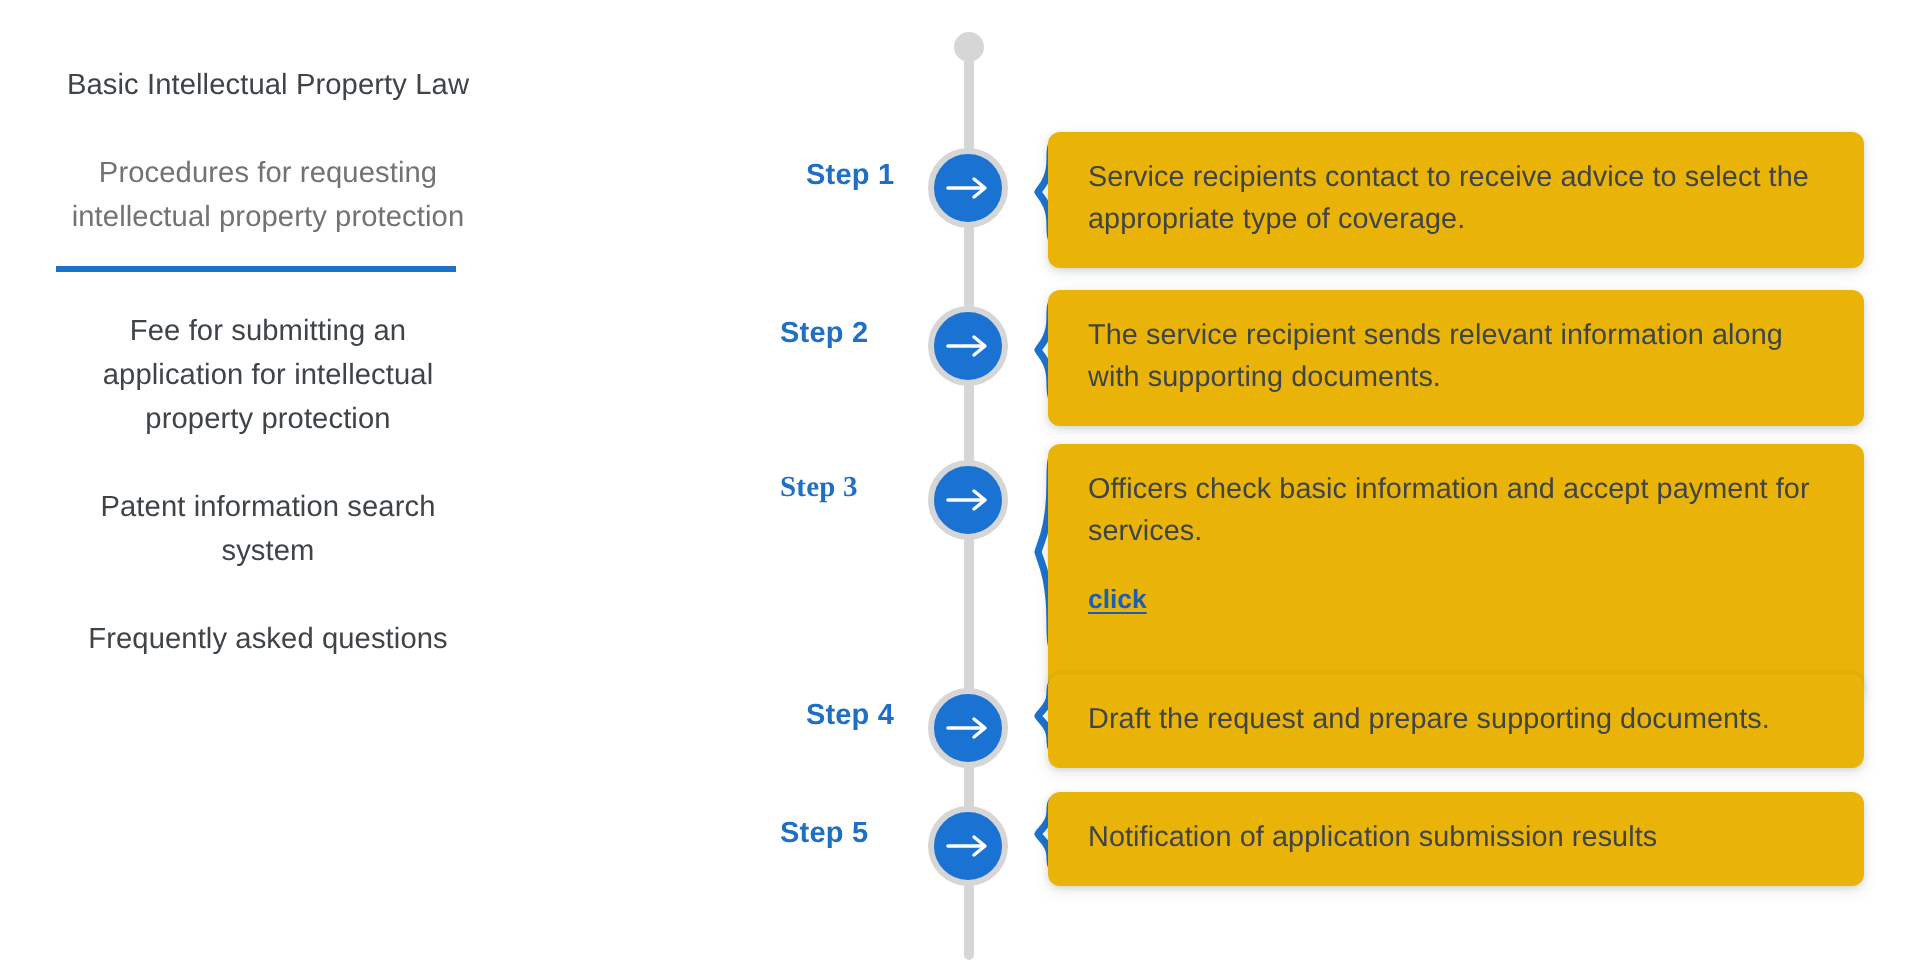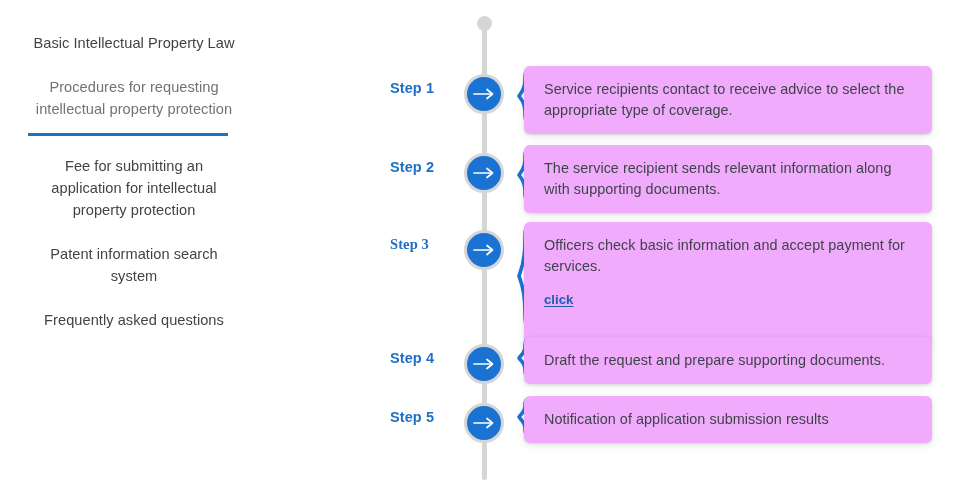--- a/index.html
+++ b/index.html
@@ -109,21 +109,21 @@
     left: 517px;
     width: 16px;
     color: #1a73d2;
   }
   .brace svg { display: block; }
 
   .card {
     position: absolute;
     left: 524px;
     width: 408px;
-    background: #f0abfc;
+    background: #eab308;
     border-radius: 6px;
     box-sizing: border-box;
     box-shadow: 0 1px 3px rgba(60,64,67,0.16), 0 3px 8px rgba(60,64,67,0.09);
     padding: 13px 16px 13px 20px;
   }
   .card-text {
     font-size: 14.4px;
     line-height: 21px;
     color: #3f4449;
     letter-spacing: 0.05px;
@@ -152,21 +152,21 @@
   <div class="nav-item">Patent information search system</div>
   <div class="nav-item">Frequently asked questions</div>
 </nav>
 
 <section class="timeline">
 
   <div class="tl-line"></div>
   <div class="tl-topdot"></div>
 
   <div class="step-row" style="top:66px;">
-    <div class="step-label" style="top:14px;">Step 1</div>
+    <div class="step-label" style="top:14px;margin-left:13px;">Step 1</div>
     <div class="step-circle" style="top:8px;">
       <span>
         <svg width="22" height="12" viewBox="0 0 22 12">
           <path d="M1 6 H18" stroke="#ffffff" stroke-width="1.7" stroke-linecap="round" fill="none"></path>
           <path d="M14 1.5 L19.5 6 L14 10.5" stroke="#ffffff" stroke-width="1.7" stroke-linecap="round" stroke-linejoin="round" fill="none"></path>
         </svg>
       </span>
     </div>
     <div class="brace" style="top:2px;">
       <svg width="16" height="56" viewBox="0 0 16 56" fill="none">
@@ -214,21 +214,21 @@
       </svg>
     </div>
     <div class="card" style="top:0px;">
       <div class="card-text">Officers check basic information and accept payment for services.</div>
       <a class="card-link" href="#">click</a>
       <div style="height:26px;"></div>
     </div>
   </div>
 
   <div class="step-row" style="top:337px;">
-    <div class="step-label" style="top:13px;">Step 4</div>
+    <div class="step-label" style="top:13px;text-align:center;">Step 4</div>
     <div class="step-circle" style="top:7px;">
       <span>
         <svg width="22" height="12" viewBox="0 0 22 12">
           <path d="M1 6 H18" stroke="#ffffff" stroke-width="1.7" stroke-linecap="round" fill="none"></path>
           <path d="M14 1.5 L19.5 6 L14 10.5" stroke="#ffffff" stroke-width="1.7" stroke-linecap="round" stroke-linejoin="round" fill="none"></path>
         </svg>
       </span>
     </div>
     <div class="brace" style="top:1px;">
       <svg width="16" height="40" viewBox="0 0 16 40" fill="none">

